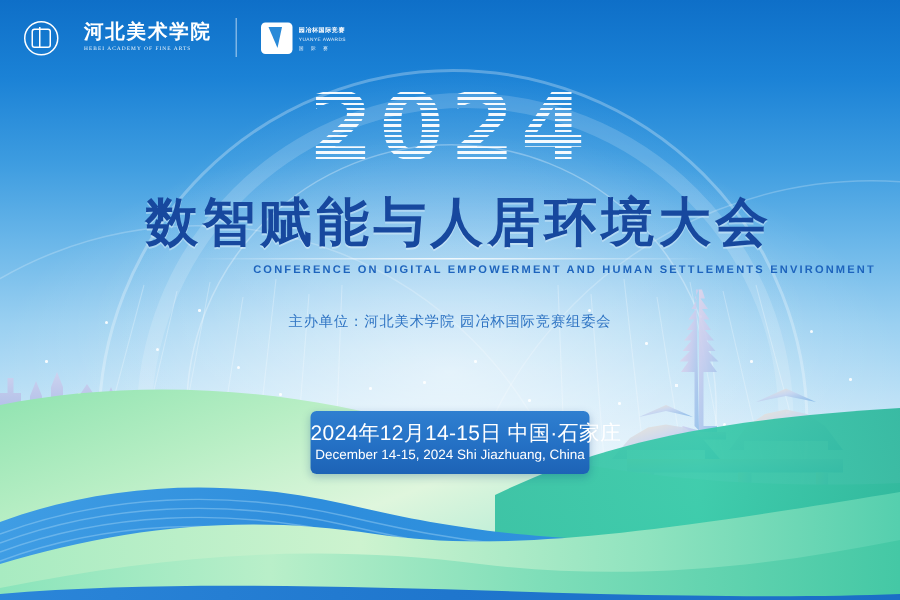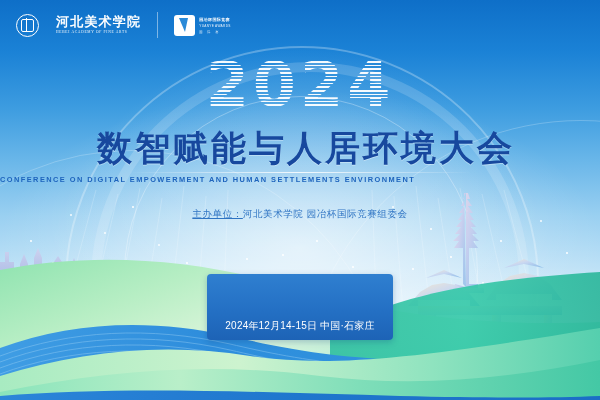--- a/index.html
+++ b/index.html
@@ -132,48 +132,48 @@
 
   
   .title{
     position:absolute;left:12px;right:0;top:125px;text-align:center;z-index:30;
     font-size:35px;font-weight:700;letter-spacing:3px;
     color:#17489e;
     font-family:"DejaVu Sans","Liberation Sans",sans-serif;
     text-shadow:0 1px 0 rgba(255,255,255,.35);
   }
   .subtitle{
-    position:absolute;left:0;right:0;top:175px;text-align:left;z-index:30;
+    position:absolute;left:0;right:16px;top:175px;text-align:right;z-index:30;
     font-size:7.4px;letter-spacing:1.45px;color:#1e64bd;font-weight:700;
     white-space:nowrap;
   }
   .subtitle-rule{
     position:absolute;left:50%;top:172px;width:344px;margin-left:-172px;height:1px;
     background:linear-gradient(90deg,rgba(255,255,255,0),rgba(255,255,255,.85),rgba(255,255,255,0));
     z-index:29;
   }
 
   
   .org{
     position:absolute;left:0;right:0;top:208px;text-align:center;z-index:30;
     font-size:9.5px;letter-spacing:.6px;color:#2a6fc0;white-space:nowrap;
   }
-  .org .org-label{color:#2f74c3;text-decoration:underline;}
+  .org .org-label{color:#2f74c3;}
   .org .org-names{color:#2f74c3;}
 
   
   .datebox{
     position:absolute;left:50%;top:274px;margin-left:-93px;
     width:186px;padding:6px 0 7px;
     border-radius:4px;
     background:linear-gradient(180deg,#2f7fd0 0%,#2470c4 55%,#1d63b6 100%);
     box-shadow:0 2px 6px rgba(16,70,130,.28);
     text-align:center;z-index:35;
   }
-  .date-cn{font-size:10px;color:#ffffff;letter-spacing:.2px;line-height:1.25;white-space:nowrap;margin-top:40px;}
+  .date-cn{font-size:14px;color:#ffffff;letter-spacing:.2px;line-height:1.25;white-space:nowrap;}
   .date-en{font-size:9px;color:#ffffff;letter-spacing:0;line-height:1.25;white-space:nowrap;}
 
   
   .land{position:absolute;left:0;bottom:0;width:600px;height:190px;z-index:20;}
   .silh{position:absolute;left:0;top:0;width:600px;height:400px;z-index:10;}
 </style>
 </head>
 <body>
 
 <div id="poster">
@@ -421,15 +421,16 @@
   <div class="title">数智赋能与人居环境大会</div>
   <div class="subtitle-rule"></div>
   <div class="subtitle">CONFERENCE ON DIGITAL EMPOWERMENT AND HUMAN SETTLEMENTS ENVIRONMENT</div>
 
   <div class="org">
     <span class="org-label">主办单位：</span><span class="org-names">河北美术学院  园冶杯国际竞赛组委会</span>
   </div>
 
   <div class="datebox">
     <div class="date-cn">2024年12月14-15日  中国·石家庄</div>
+    <div class="date-en">December 14-15, 2024 Shi Jiazhuang, China</div>
   </div>
 
 </div>
 
 </body></html>

